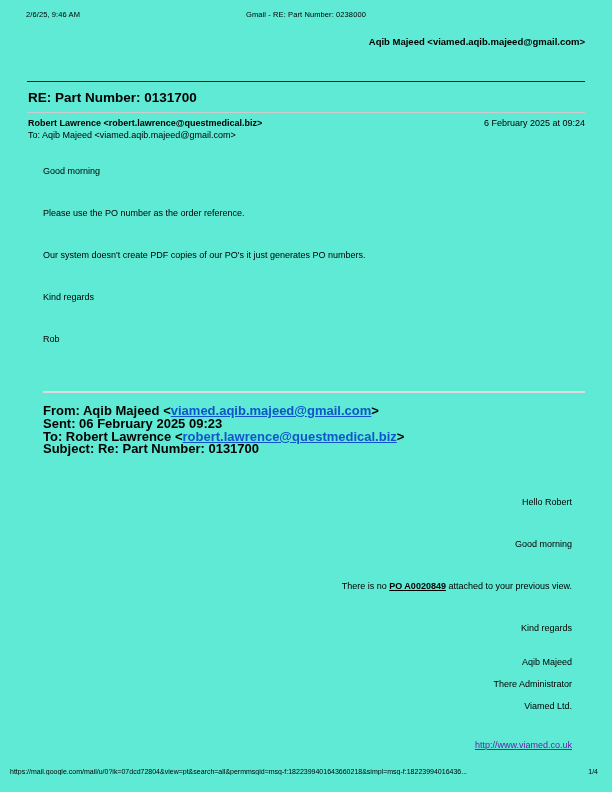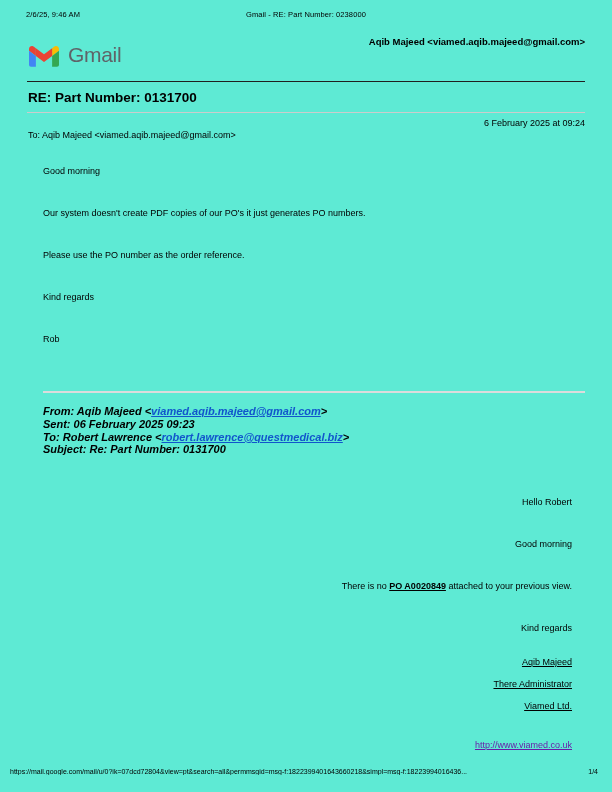--- a/index.html
+++ b/index.html
@@ -22,72 +22,61 @@
 
   .meta-from { position:absolute; top:118px; left:28px; font-size:9px; font-weight:bold; }
   .meta-date { position:absolute; top:118px; right:27px; font-size:9px; }
   .meta-to { position:absolute; top:129.5px; left:28px; font-size:9px; }
 
   .body-block { position:absolute; top:166px; left:43px; right:40px; font-size:9px; }
   .body-block p { line-height:11px; margin-bottom:31px; }
 
   .rule-quote { position:absolute; top:391px; left:43px; right:27px; height:2px; background:#dcdcdc; }
 
-  .quoted-block { position:absolute; top:405px; left:43px; right:18px; font-size:11px; line-height:12.8px;font-style:italic; }
+  .quoted-block { position:absolute; top:405px; left:43px; right:18px; font-size:13px; line-height:12.8px; }
   .qlabel { font-weight:bold; }
   .qval { font-weight:bold; }
   a.maillink { color:#1155cc; text-decoration:underline; font-weight:bold; }
 
   .reply-block { position:absolute; top:497px; left:43px; right:40px; font-size:9px; }
   .reply-block p { line-height:11px; margin-bottom:31px;text-align:right; }
   .reply-block p.closing { margin-bottom:23px; }
-  .reply-block p.sig { margin-bottom:11px;text-decoration:underline; }
+  .reply-block p.sig { margin-bottom:11px; }
   .reply-block p.site { margin-top:28px; margin-bottom:0; }
   .po-ref { font-weight:bold; text-decoration:underline; }
   a.weblink { color:#681da8; text-decoration:underline; }
 
   .footer-url { position:absolute; top:768px; left:10px; right:60px; font-size:7px; color:#000;
                 white-space:nowrap; overflow:hidden; }
   .footer-page { position:absolute; top:768px; right:14px; font-size:7px; }
 </style>
 </head>
 <body>
 
 <div class="page">
 
   <div class="print-date">2/6/25, 9:46 AM</div>
   <div class="print-title">Gmail - RE: Part Number: 0238000</div>
 
-  <div class="logo-row">
-    <span>
-      <svg class="logo-m" viewBox="0 0 24 18" xmlns="http://www.w3.org/2000/svg">
-        <path d="M18.5 9.3 L24 5.2 V3.9 C24 1.9 21.7 0.7 20.1 1.9 L18.5 3.1 Z" fill="#fbbc04"></path>
-        <path d="M0 5.2 V3.9 C0 1.9 2.3 0.7 3.9 1.9 L5.5 3.1 V9.3 Z" fill="#ea4335"></path>
-        <path d="M0 5.2 L5.5 9.3 V18 H1.6 C0.72 18 0 17.28 0 16.4 Z" fill="#4285f4"></path>
-        <path d="M24 5.2 L18.5 9.3 V18 H22.4 C23.28 18 24 17.28 24 16.4 Z" fill="#34a853"></path>
-        <path d="M5.5 9.3 V3.1 L12 8 L18.5 3.1 V9.3 L12 14.2 Z" fill="#ea4335"></path>
-      </svg>
-    </span>
-    <span class="logo-word">Gmail</span>
-  </div>
 
   <div class="account">Aqib Majeed &lt;viamed.aqib.majeed@gmail.com&gt;</div>
 
   <div class="rule-dark"></div>
 
   <div class="subject-line">RE: Part Number: 0131700</div>
   <div class="rule-light"></div>
 
+  <div class="meta-from">Robert Lawrence &lt;robert.lawrence@questmedical.biz&gt;</div>
   <div class="meta-date">6 February 2025 at 09:24</div>
   <div class="meta-to">To: Aqib Majeed &lt;viamed.aqib.majeed@gmail.com&gt;</div>
 
   <div class="body-block">
     <p>Good morning</p>
+    <p>Please use the PO number as the order reference.</p>
     <p>Our system doesn't create PDF copies of our PO's it just generates PO numbers.</p>
-    <p>Please use the PO number as the order reference.</p>
     <p>Kind regards</p>
     <p>Rob</p>
   </div>
 
   <div class="rule-quote"></div>
 
   <div class="quoted-block">
     <div>
       <span class="qlabel">From:</span><span class="qval"> Aqib Majeed &lt;</span><a href="#" class="maillink">viamed.aqib.majeed@gmail.com</a><span class="qval">&gt;</span>
     </div>

